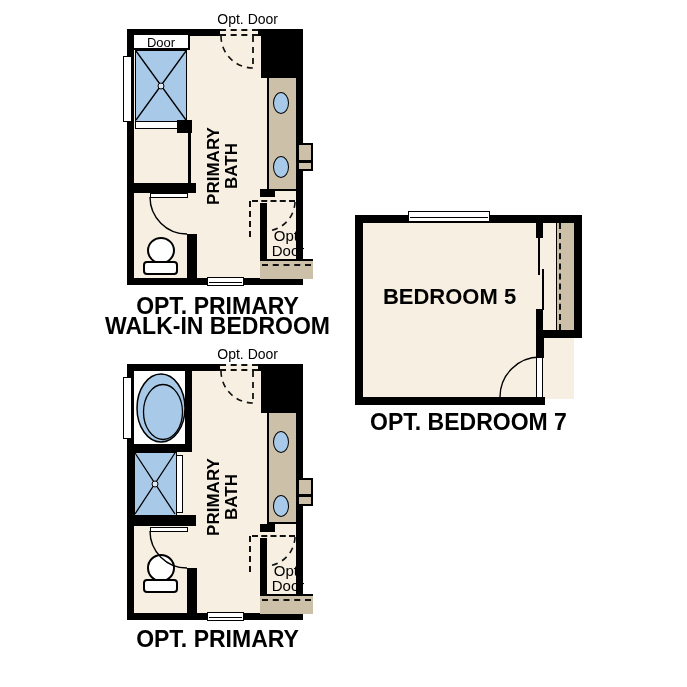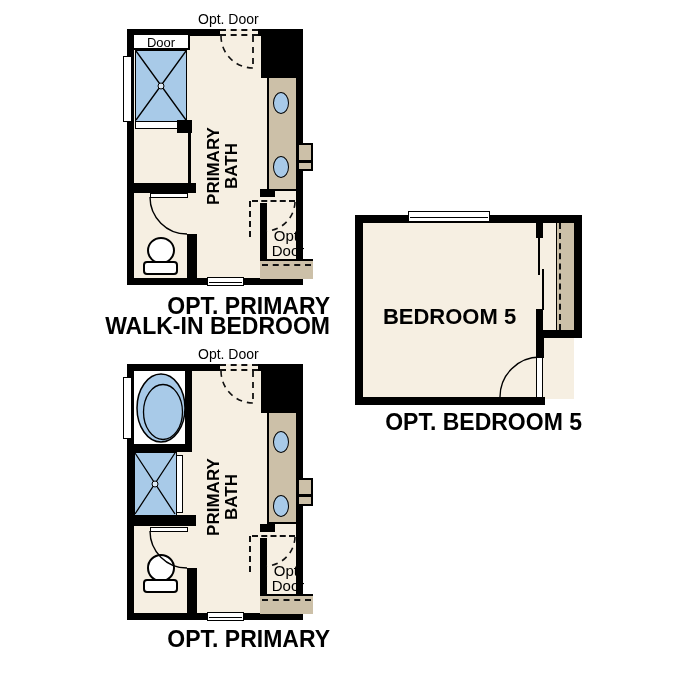--- a/index.html
+++ b/index.html
@@ -12,22 +12,22 @@
   .wall{position:absolute;box-sizing:border-box;background:var(--wall,#000);}
   .floor{position:absolute;box-sizing:border-box;background:var(--floor,#F6EFE2);}
   .tan{position:absolute;box-sizing:border-box;background:var(--tan,#CCC0A8);}
   .whitebox{position:absolute;box-sizing:border-box;background:#fff;border:1.5px solid #000;}
   .blue{background:var(--blue,#A8CAE8);}
   .sink{position:absolute;box-sizing:border-box;background:var(--blue,#A8CAE8);border:1.5px solid #000;border-radius:50%;}
   .dash-v{position:absolute;box-sizing:border-box;border-left:2px dashed #111;}
   .dash-h{position:absolute;box-sizing:border-box;border-top:2px dashed #111;}
   .gapdash{position:absolute;box-sizing:border-box;background:var(--floor,#F6EFE2);
     border-top:2px dashed #111;border-bottom:2px dashed #111;}
-  .caption{position:absolute;text-align:right;font-weight:bold;font-size:23px;line-height:20px;letter-spacing:0;}
-  .small-label{position:absolute;text-align:left;font-size:14px;line-height:15px;}
+  .caption{position:absolute;text-align:center;font-weight:bold;font-size:23px;line-height:20px;letter-spacing:0;}
+  .small-label{position:absolute;text-align:right;font-size:14px;line-height:15px;}
   .side-label{position:absolute;text-align:center;font-size:15px;line-height:15px;}
   .seat-label{position:absolute;text-align:center;font-size:13px;line-height:13px;}
   .bath-label{position:absolute;width:84px;height:38px;text-align:center;font-weight:bold;
     font-size:17px;line-height:18px;transform:rotate(-90deg);}
   .room-label{position:absolute;text-align:center;font-weight:bold;font-size:22px;}
   .midline{position:absolute;left:1px;right:1px;top:50%;height:1.5px;background:#000;}
   svg{position:absolute;left:0;top:0;pointer-events:none;}
 </style>
 </head>
 <body>
@@ -168,22 +168,22 @@
     <div class="wall" style="left:538px;top:237px;width:2px;height:38px"></div>
     <div class="wall" style="left:542px;top:269px;width:2px;height:41px"></div>
     <div class="tan" style="left:556px;top:223px;width:18px;height:107px;border-left:1.5px solid #000"></div>
     <div class="dash-v" style="left:559px;top:223px;width:3px;height:107px"></div>
 
     <div class="whitebox" style="left:408px;top:211px;width:82px;height:11px">
         <div class="midline"></div>
       </div>
     <div class="whitebox" style="left:536px;top:357px;width:7px;height:41px;border-width:1px"></div>
 
-    <div class="room-label" style="left:363px;top:304px;width:173px">BEDROOM 5</div>
-    <div class="caption" style="left:355px;top:412px;width:227px">OPT. BEDROOM 5</div>
+    <div class="room-label" style="left:363px;top:284px;width:173px">BEDROOM 5</div>
+    <div class="caption" style="left:355px;top:412px;width:227px">OPT. BEDROOM 7</div>
   </div>
 
   <svg width="687" height="687" viewBox="0 0 687 687">
 
     <path d="M136 51 L186 120 M186 51 L136 120" stroke="#000" stroke-width="1.3" fill="none"></path>
     <circle cx="161" cy="86" r="3" fill="#DCE9F5" stroke="#000" stroke-width="1"></circle>
 
     <path d="M150 197 A37 37 0 0 0 187 234" stroke="#000" stroke-width="1.4" fill="none"></path>
 
     <path d="M253 36 L253 68" stroke="#111" stroke-width="1.8" stroke-dasharray="6 5" fill="none"></path>

